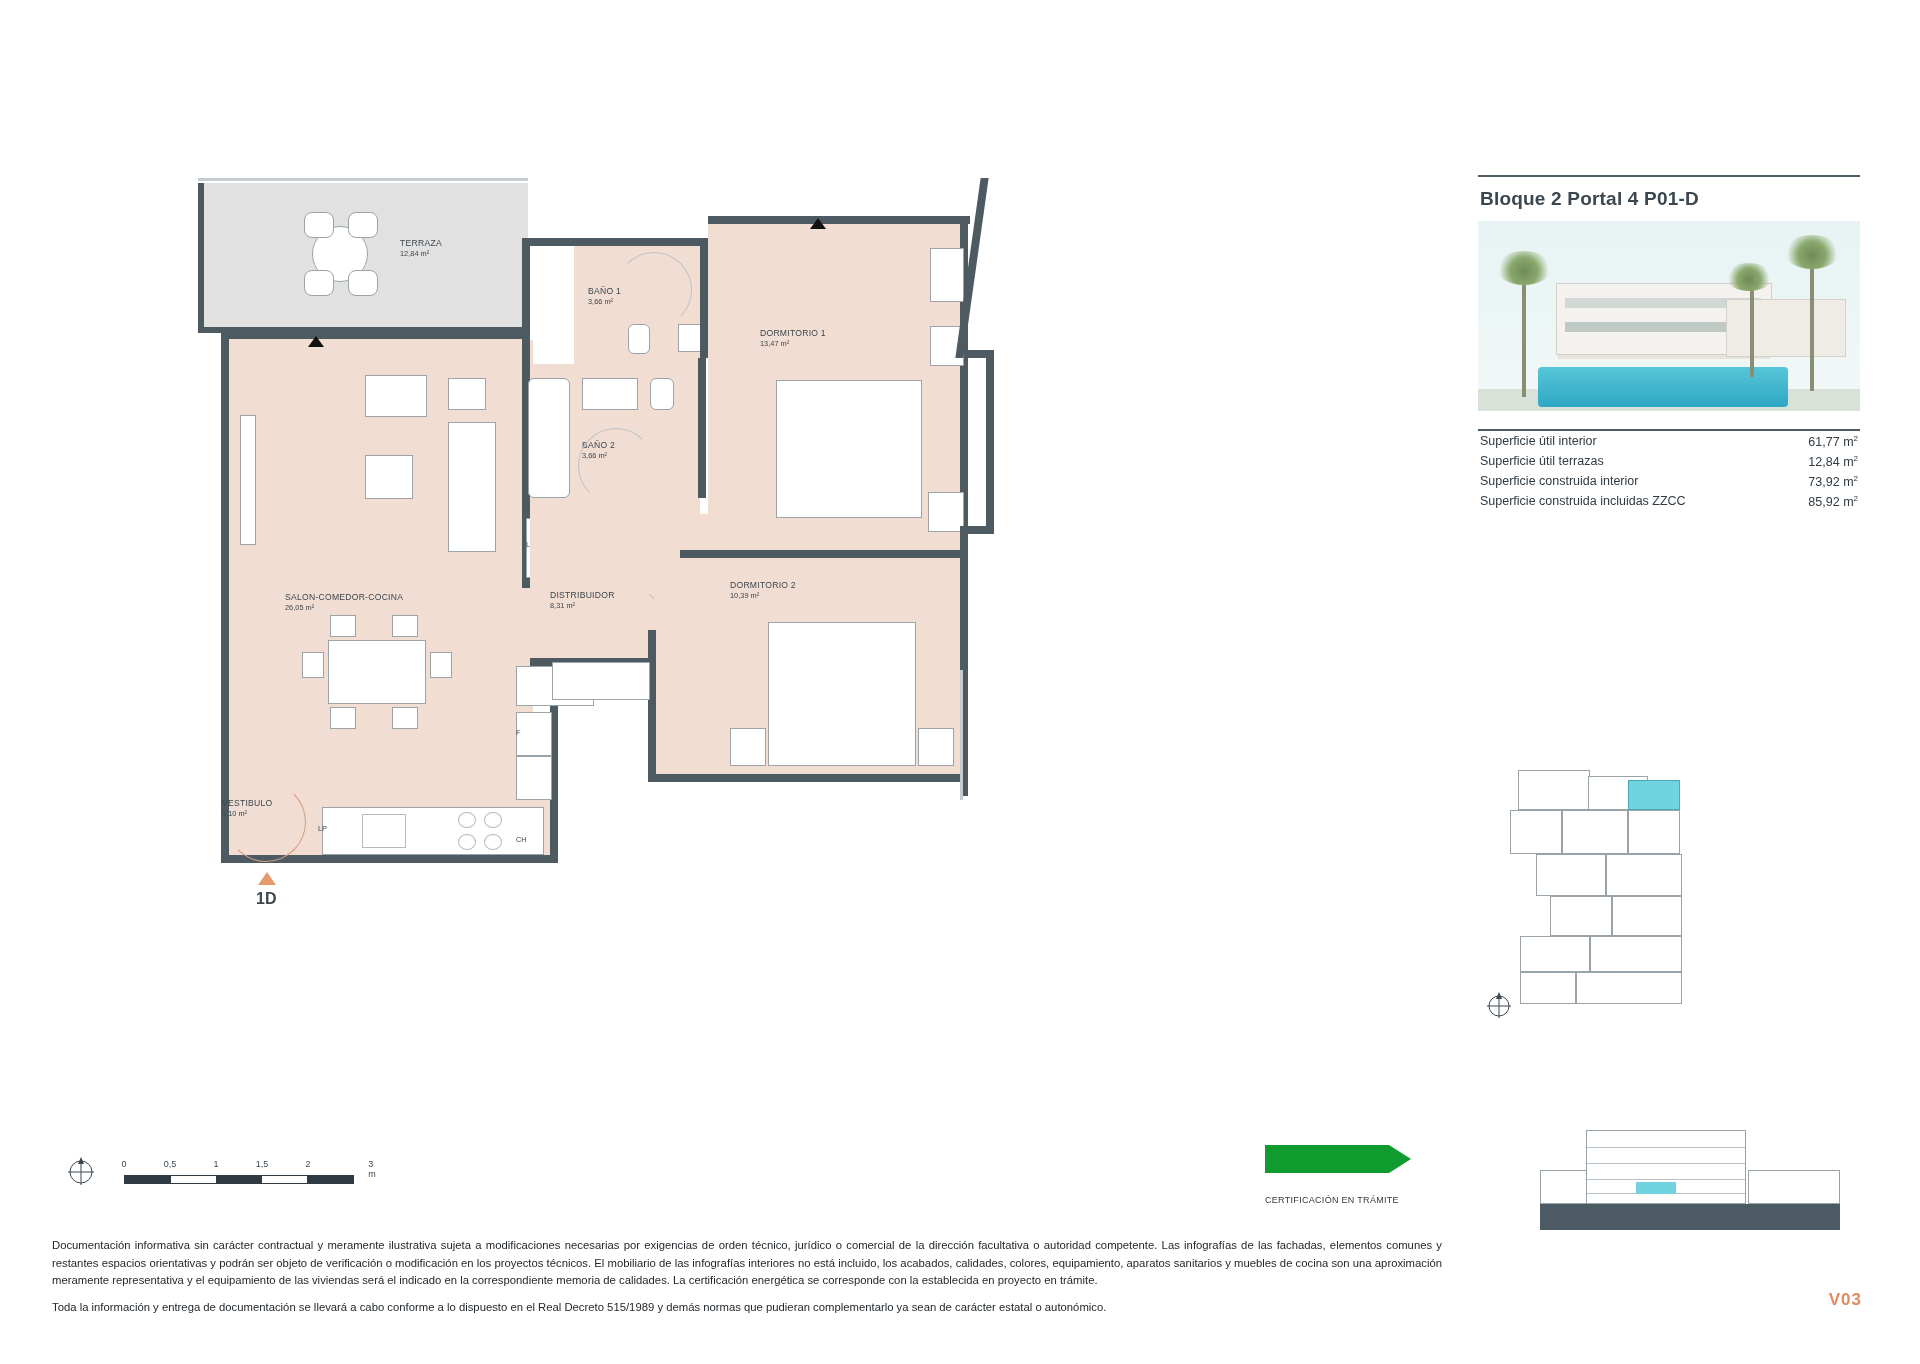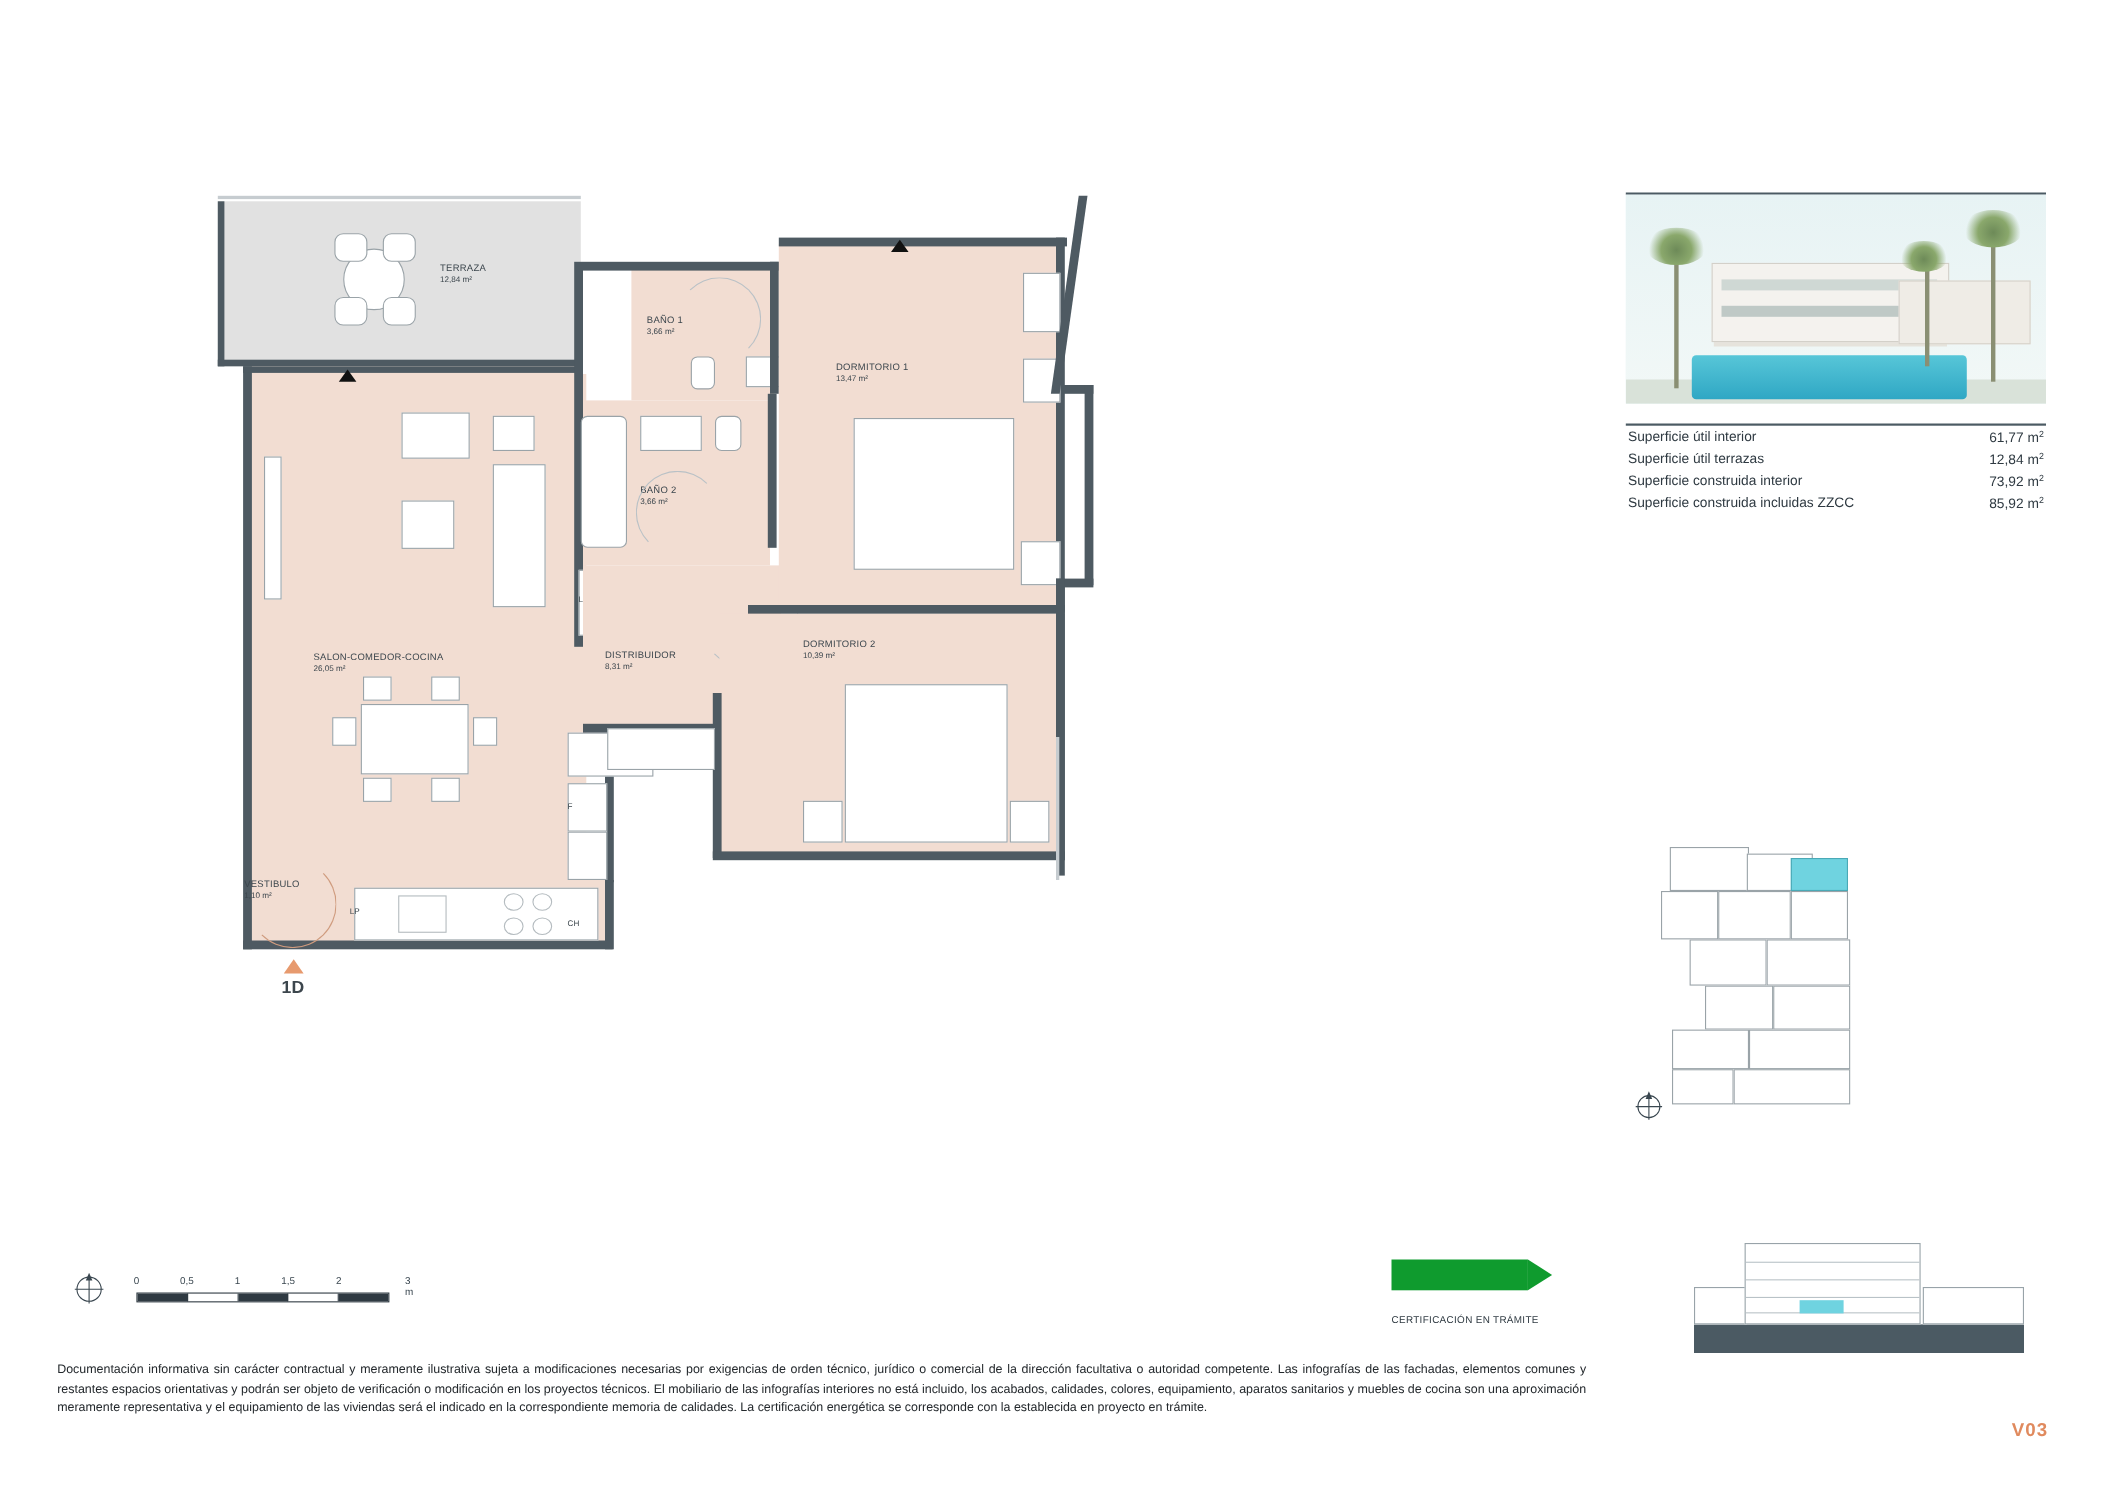--- a/index.html
+++ b/index.html
@@ -302,24 +302,26 @@
   </div>
 </div>
 
 <div id="cert">
   <div id="cert-arrow"></div>
   <div id="cert-label">CERTIFICACIÓN EN TRÁMITE</div>
 </div>
 
 <div id="footer-text">
   <p>Documentación informativa sin carácter contractual y meramente ilustrativa sujeta a modificaciones necesarias por exigencias de orden técnico, jurídico o comercial de la dirección facultativa o autoridad competente. Las infografías de las fachadas, elementos comunes y restantes espacios orientativas y podrán ser objeto de verificación o modificación en los proyectos técnicos. El mobiliario de las infografías interiores no está incluido, los acabados, calidades, colores, equipamiento, aparatos sanitarios y muebles de cocina son una aproximación meramente representativa y el equipamiento de las viviendas será el indicado en la correspondiente memoria de calidades. La certificación energética se corresponde con la establecida en proyecto en trámite.</p>
+  <p>Toda la información y entrega de documentación se llevará a cabo conforme a lo dispuesto en el Real Decreto 515/1989 y demás normas que pudieran complementarlo ya sean de carácter estatal o autonómico.</p>
 </div>
 
 <div id="right-panel">
   <div class="rule"></div>
+  <div id="block-title">Bloque 2 Portal 4 P01-D</div>
 
   <div id="render-photo">
     <div class="photo-sky"></div>
     <div class="photo-ground"></div>
     <div class="photo-building"></div>
     <div class="photo-building2"></div>
     <div class="photo-pool"></div>
     <div class="palm" style="left:18px; top:26px;">
       <div class="trunk" style="left:26px; top:30px; height:120px;"></div>
       <div class="fronds" style="left:0px; top:4px;"></div>

